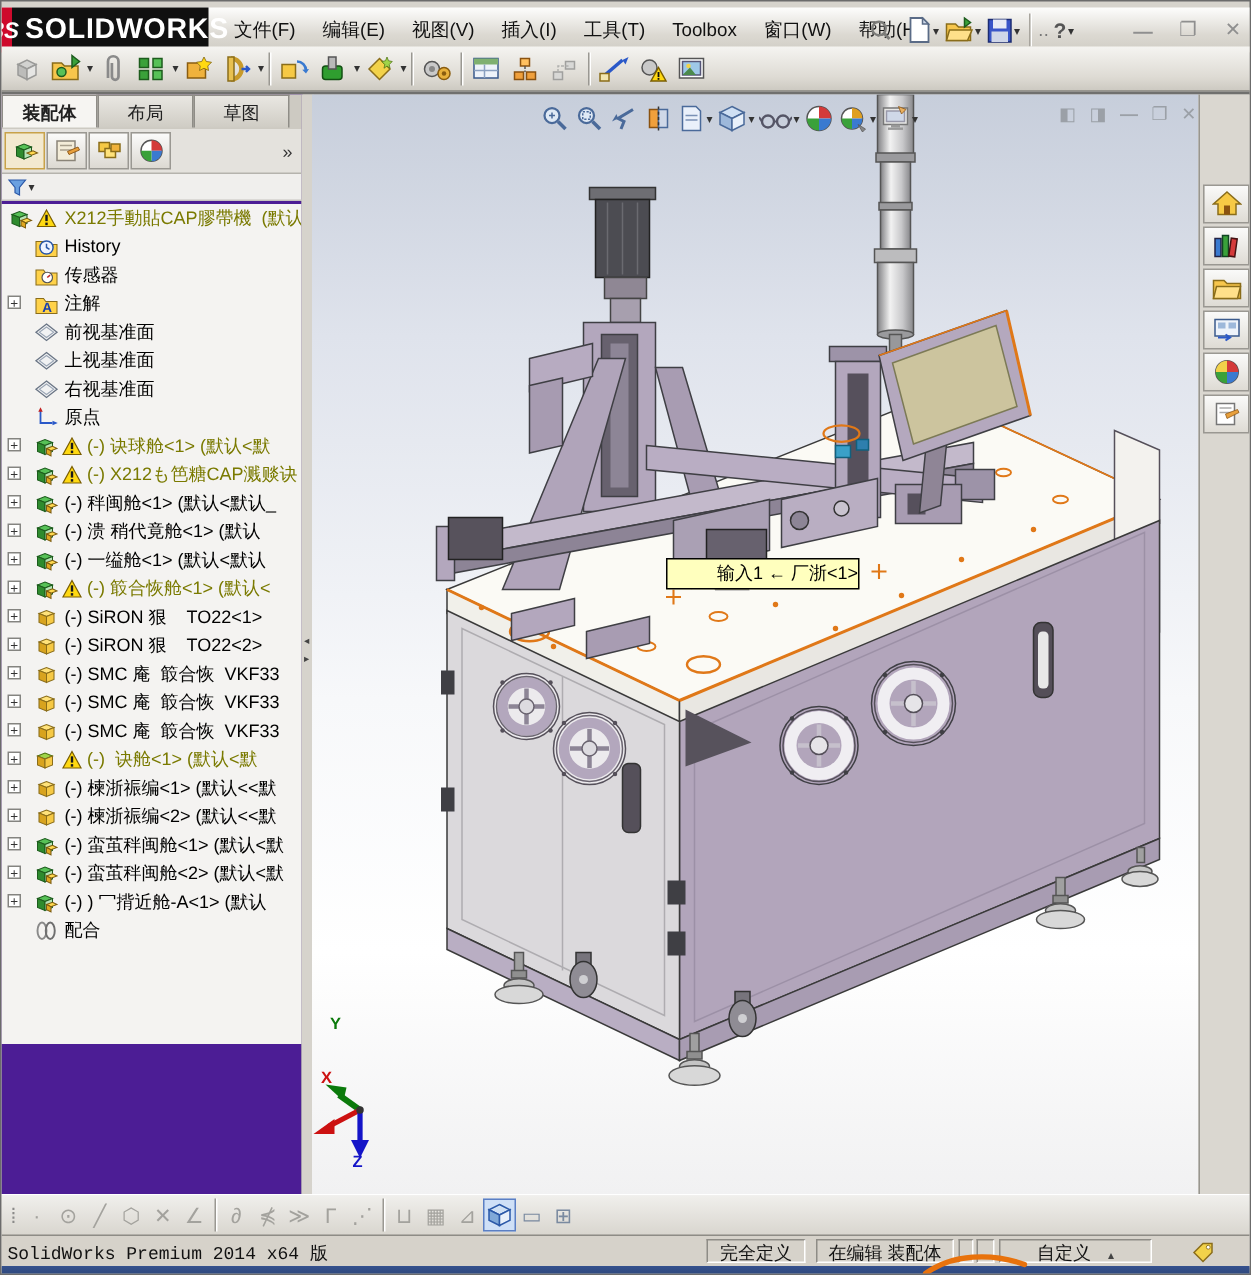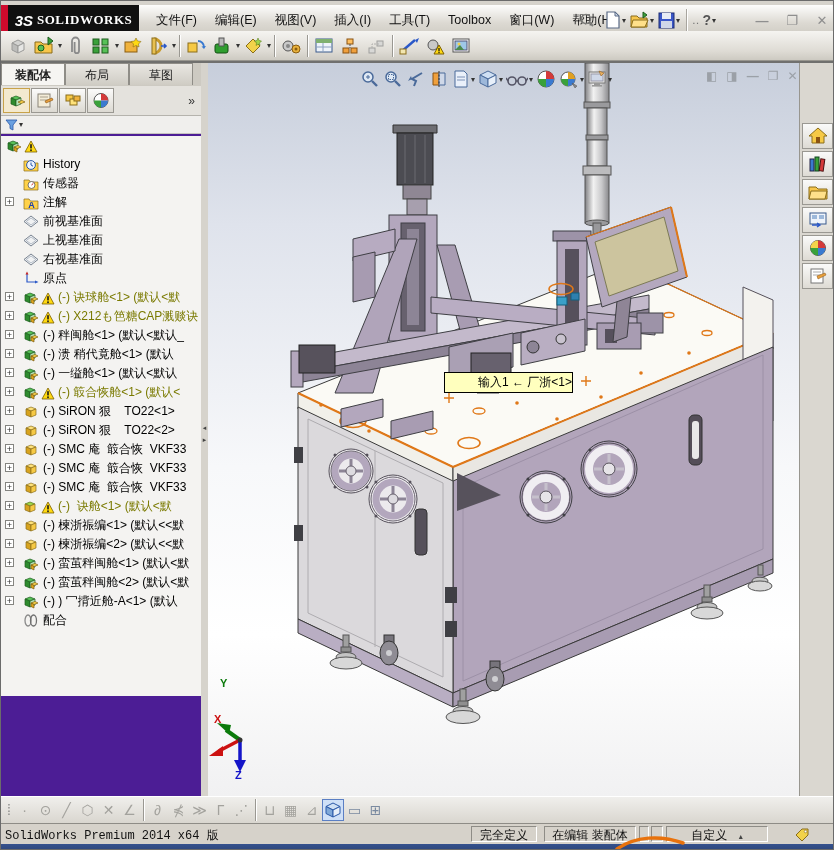--- a/index.html
+++ b/index.html
@@ -5,21 +5,21 @@
   html,body{margin:0;padding:0;background:#9aa0a8;}
   .app{position:relative;width:834px;height:850px;background:#d6d3cc;overflow:hidden;
        font-family:"Liberation Sans","DejaVu Sans",sans-serif;border:1px solid #6b6b6b;box-sizing:border-box;}
   
   .titlebar{position:absolute;left:0;top:4px;width:834px;height:30px;
     background:linear-gradient(#fdfdfc,#dcd9d2 60%,#cfccc4);border-bottom:1px solid #a3a19a;}
   .logo-red{position:absolute;left:0;top:0;width:7px;height:30px;background:#ce0a2c;}
   .logo-box{position:absolute;left:7px;top:0;width:131px;height:30px;background:#101010;
     color:#fff;display:flex;align-items:center;justify-content:center;gap:4px;}
   .logo-pre{font-style:italic;font-weight:bold;font-size:15px;}
-  .logo-name{font-weight:bold;font-size:13px;letter-spacing:.5px;font-family:Liberation Serif, serif;}
+  .logo-name{font-weight:bold;font-size:19px;letter-spacing:.5px;}
   .menus{position:absolute;left:146px;top:0;height:30px;display:flex;align-items:center;}
   .menu{padding:0 9px;font-size:12.5px;color:#111;height:30px;line-height:30px;}
   .searchbtn{position:absolute;left:576px;top:6px;width:20px;height:18px;display:flex;align-items:center;justify-content:center;}
   .quickbar{position:absolute;left:602px;top:2px;height:26px;display:flex;align-items:center;gap:2px;}
   .qsep{width:1px;height:22px;background:#a8a59e;box-shadow:1px 0 0 #fff;margin:0 3px;}
   .qbtn{display:flex;align-items:center;padding:1px;}
   .dd{font-size:8px;color:#333;margin-left:1px;}
   .winbtns{position:absolute;right:4px;top:0;height:30px;display:flex;align-items:center;gap:12px;
     color:#8f8f8f;font-size:13px;font-weight:bold;}
   .winbtn{width:18px;text-align:center;}
@@ -335,20 +335,21 @@
               <polygon points="2,5 7,7 7,13 2,11" fill="#2e8b2e" stroke="#1d5c1d" stroke-width=".7"></polygon>
               <polygon points="7,7 12,5 12,11 7,13" fill="#b6e3b6" stroke="#1d5c1d" stroke-width=".7"></polygon>
               <polygon points="8,9 12,7.5 15,9 11,10.5" fill="#ffd84d" stroke="#7c5c10" stroke-width=".7"></polygon>
               <polygon points="8,9 11,10.5 11,14 8,12.5" fill="#e0a820" stroke="#7c5c10" stroke-width=".7"></polygon>
             </svg></span>
         <span class="tw tw0"><svg width="14" height="13" viewBox="0 0 14 13">
               <polygon points="7,1 13,12 1,12" fill="#ffd912" stroke="#7a5e00" stroke-width=".8"></polygon>
               <rect x="6.2" y="4.2" width="1.6" height="4.2" fill="#1a1a1a"></rect>
               <rect x="6.2" y="9.4" width="1.6" height="1.7" fill="#1a1a1a"></rect>
             </svg></span>
+        <span class="tlabel w0">X212手動貼CAP膠帶機  (默认</span>
       </div>
 
       <div class="trow" style="top:38px">
         <span class="ti"><svg width="16" height="15" viewBox="0 0 16 15">
               <path d="M1 4 h5 l1.5 2 H15 v8 H1z" fill="#ffd24a" stroke="#8a6d1a" stroke-width=".7"></path>
               <circle cx="8.5" cy="9" r="3.5" fill="#fff" stroke="#555" stroke-width=".8"></circle>
               <path d="M8.5 9 L10.4 7.4" stroke="#c22222"></path>
             </svg></span>
         <span class="tlabel">传感器</span>
       </div>

